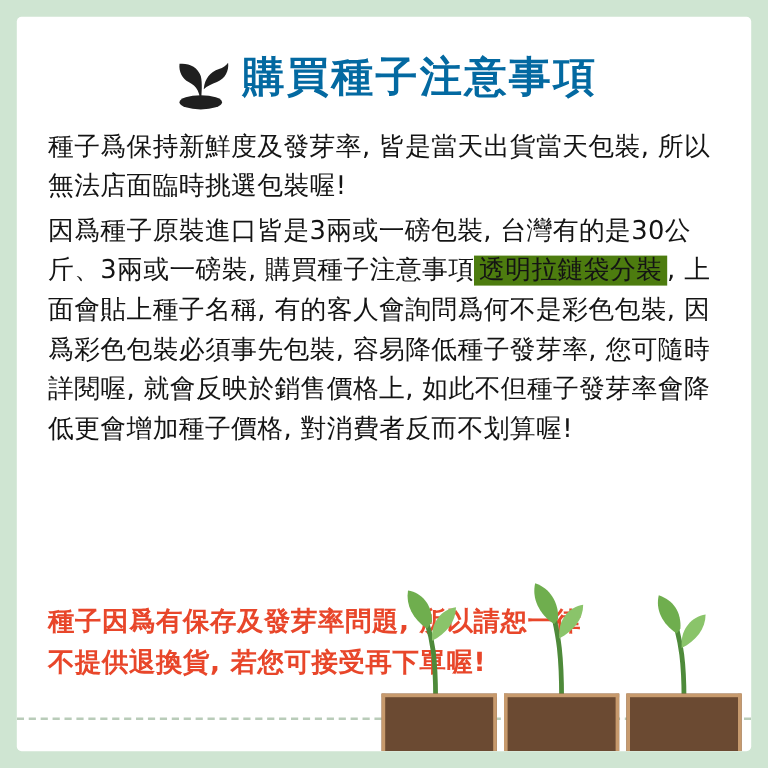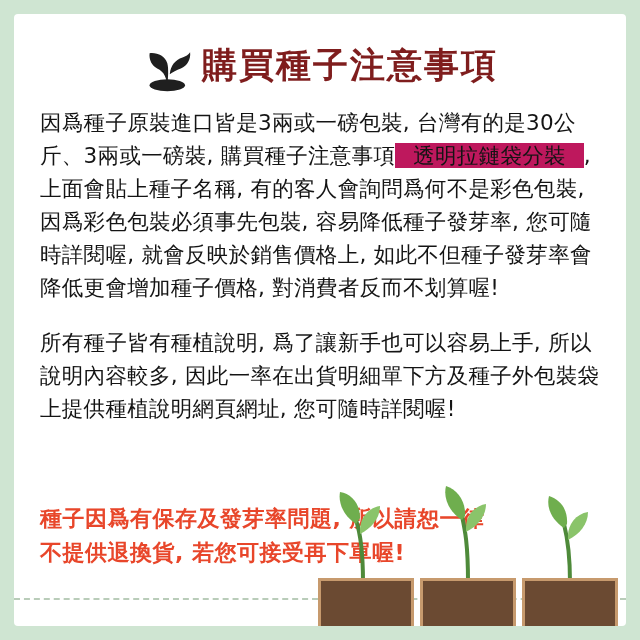--- a/index.html
+++ b/index.html
@@ -44,21 +44,21 @@
     width: 54px;
     height: 54px;
     margin-right: 6px;
     flex: 0 0 auto;
     display: block;
   }
   .title {
     font-size: 35px;
     font-weight: bold;
     letter-spacing: 2px;
-    color: #7f1d1d;
+    color: #0369a1;
     line-height: 1;
     white-space: nowrap;
   }
   
   .content {
     position: absolute;
     left: 26px;
     top: 92px;
     width: 560px;
     color: #141414;
@@ -67,22 +67,22 @@
     font-size: 21.5px;
     line-height: 33px;
     letter-spacing: 0.3px;
     margin: 0 0 4px 0;
     text-align: left;
   }
   .para.gap {
     margin-top: 22px;
   }
   .hl {
-    background: #be185d;
-    padding: 0 18px;
+    background: #4d7c0f;
+    padding: 0 4px;
     text-align: center;
   }
   .notice {
     position: absolute;
     left: 26px;
     top: 488px;
     width: 560px;
     font-size: 22px;
     font-weight: bold;
     line-height: 34px;
@@ -140,22 +140,22 @@
     <div class="header">
       <svg class="sprout-icon" viewBox="0 0 64 64">
         <path d="M30 62 C30 46 26 40 18 36 C12 33 8 26 9 18 C18 17 27 21 30 30 C31 34 31 38 31 42 Z" fill="#1f1f1f"></path>
         <path d="M33 42 C34 33 39 26 48 23 C52 22 55 20 57 17 C58 25 54 33 46 36 C41 38 36 40 33 43 Z" fill="#1f1f1f"></path>
         <ellipse cx="30" cy="56" rx="21" ry="7" fill="#1f1f1f"></ellipse>
       </svg>
       <div class="title">購買種子注意事項</div>
     </div>
 
     <div class="content">
+      <p class="para">種子爲保持新鮮度及發芽率, 皆是當天出貨當天包裝, 所以無法店面臨時挑選包裝喔!</p>
       <p class="para"><span>因爲種子原裝進口皆是3兩或一磅包裝, 台灣有的是30公斤、3兩或一磅裝, 購買種子注意事項</span><span class="hl">透明拉鏈袋分裝</span><span>, 上面會貼上種子名稱, 有的客人會詢問爲何不是彩色包裝, 因爲彩色包裝必須事先包裝, 容易降低種子發芽率, 您可隨時詳閱喔, 就會反映於銷售價格上, 如此不但種子發芽率會降低更會增加種子價格, 對消費者反而不划算喔!</span></p>
-      <p class="para gap">所有種子皆有種植說明, 爲了讓新手也可以容易上手, 所以說明內容較多, 因此一率在出貨明細單下方及種子外包裝袋上提供種植說明網頁網址, 您可隨時詳閱喔!</p>
     </div>
 
     <div class="notice">
       <div>種子因爲有保存及發芽率問題, 所以請恕一律</div>
       <div>不提供退換貨, 若您可接受再下單喔!</div>
     </div>
 
     <div class="deco">
       <div class="dashline"></div>
       <svg class="plants" viewBox="0 0 300 110">

